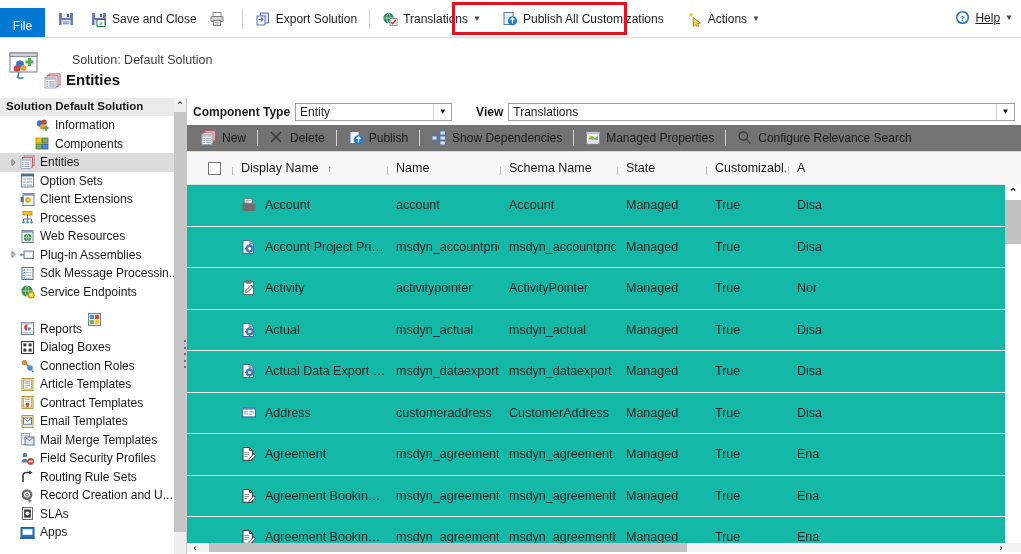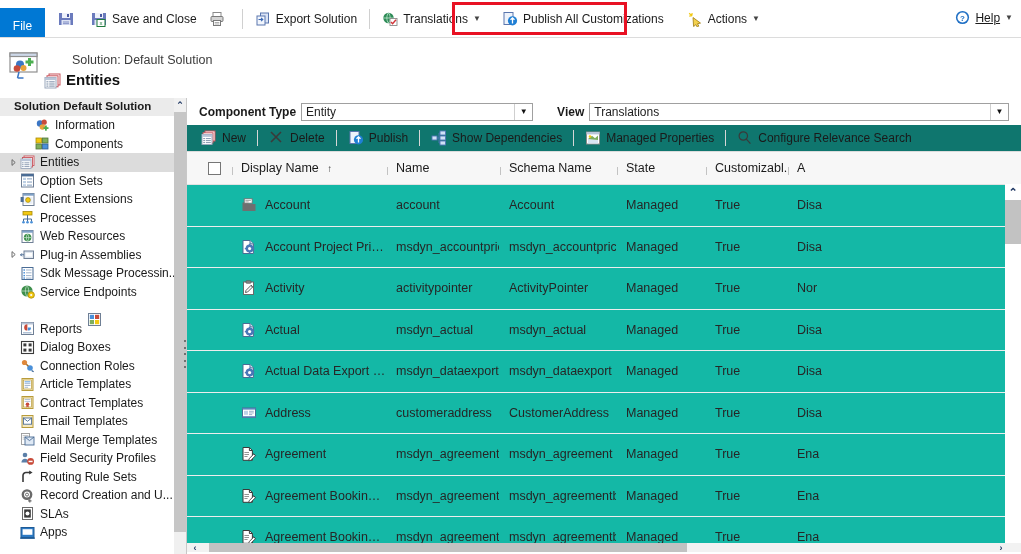--- a/index.html
+++ b/index.html
@@ -37,21 +37,21 @@
   
   .solhdr{position:absolute;left:0;top:38px;width:1021px;height:60px;background:#fff;}
   .solhdr .bigicon{position:absolute;left:9px;top:14px;width:30px;height:28px;}
   .solhdr .sol-line{position:absolute;left:44px;top:15px;font-size:12.5px;color:#3b3b3b;margin-left:28px;}
   .solhdr .ent-icon{position:absolute;left:44px;top:35px;width:18px;height:16px;}
   .solhdr .ent-line{position:absolute;left:66px;top:33px;font-size:15px;font-weight:bold;color:#111;}
 
   
   .leftnav{position:absolute;left:0;top:98px;width:186px;height:456px;background:#fff;
            border-right:1px solid #c8c8c8;overflow:hidden;}
-  .leftnav-title{height:18px;line-height:16px;padding-left:14px;font-size:11.5px;font-weight:bold;
+  .leftnav-title{height:18px;line-height:16px;padding-left:6px;font-size:11.5px;font-weight:bold;
                  color:#1a1a1a;background:#ebebeb;}
   .navlist{position:relative;}
   .navitem{position:relative;height:18.5px;display:flex;align-items:center;padding-left:23px;
            font-size:12px;color:#1a1a1a;white-space:nowrap;cursor:default;}
   .navitem.selected{background:#dcdcdc;}
   .navitem .twisty{width:11px;height:11px;flex:0 0 auto;position:relative;margin-right:1px;}
   .navitem .twisty.empty{visibility:hidden;}
   .navitem .nicon{width:15px;height:15px;margin-right:5px;flex:0 0 auto;position:relative;}
   .navitem .ntxt{overflow:hidden;text-overflow:ellipsis;}
   .nav-scroll{position:absolute;right:0;top:0;width:12px;height:456px;background:#f0f0f0;}
@@ -59,32 +59,32 @@
                       display:flex;align-items:center;justify-content:center;
                       color:#1f3864;font-size:9px;font-weight:bold;}
   .nav-scroll .thumb{position:absolute;left:0;top:14px;width:12px;height:420px;background:#c6c6c6;}
   .splitter{position:absolute;left:183px;top:340px;width:4px;height:28px;
             display:flex;flex-direction:column;justify-content:space-between;align-items:center;}
   .splitter i{display:block;width:2px;height:2px;background:#707070;}
 
   
   .content{position:absolute;left:187px;top:98px;width:834px;height:456px;background:#fff;}
 
-  .filterbar{position:relative;height:27px;display:flex;align-items:center;padding:0 12px;}
+  .filterbar{position:relative;height:27px;display:flex;align-items:center;padding:0 6px;}
   .flabel{font-size:12px;font-weight:bold;color:#1a1a1a;margin-right:5px;white-space:nowrap;}
   .combo{position:relative;height:18px;border:1px solid #a0a0a0;background:#fff;
          display:flex;align-items:center;box-sizing:border-box;}
   .combo .cval{font-size:12px;color:#222;padding-left:4px;flex:1;overflow:hidden;white-space:nowrap;}
   .combo .carr{width:17px;height:16px;border-left:1px solid #cfcfcf;background:#fff;
                display:flex;align-items:center;justify-content:center;font-size:8px;color:#111;}
-  .combo.ct{width:232px;margin-right:24px;}
+  .combo.ct{width:157px;margin-right:24px;}
   .combo.vw{width:360px;flex:1 1 auto;}
 
   .gridtools{position:relative;height:26px;display:flex;align-items:center;
-             padding-left:8px;border-bottom:1px solid #dcdcdc;background:#0f766e;}
+             padding-left:8px;border-bottom:1px solid #dcdcdc;background:#737373;}
   .gt-btn{display:flex;align-items:center;height:22px;padding:0 6px;font-size:12px;
           color:#1a1a1a;white-space:nowrap;cursor:default;}
   .gt-btn .lbl{margin-left:5px;}
   .gt-sep{width:1px;height:16px;background:#d6d6d6;margin:0 5px;}
 
   
   .grid{position:relative;width:834px;height:400px;overflow:hidden;background:#fff;}
   .ghead{position:relative;height:32px;background:#f7f7f7;border-bottom:1px solid #e2e2e2;
          display:flex;align-items:center;}
   .gcell{box-sizing:border-box;font-size:12.5px;white-space:nowrap;overflow:hidden;}

